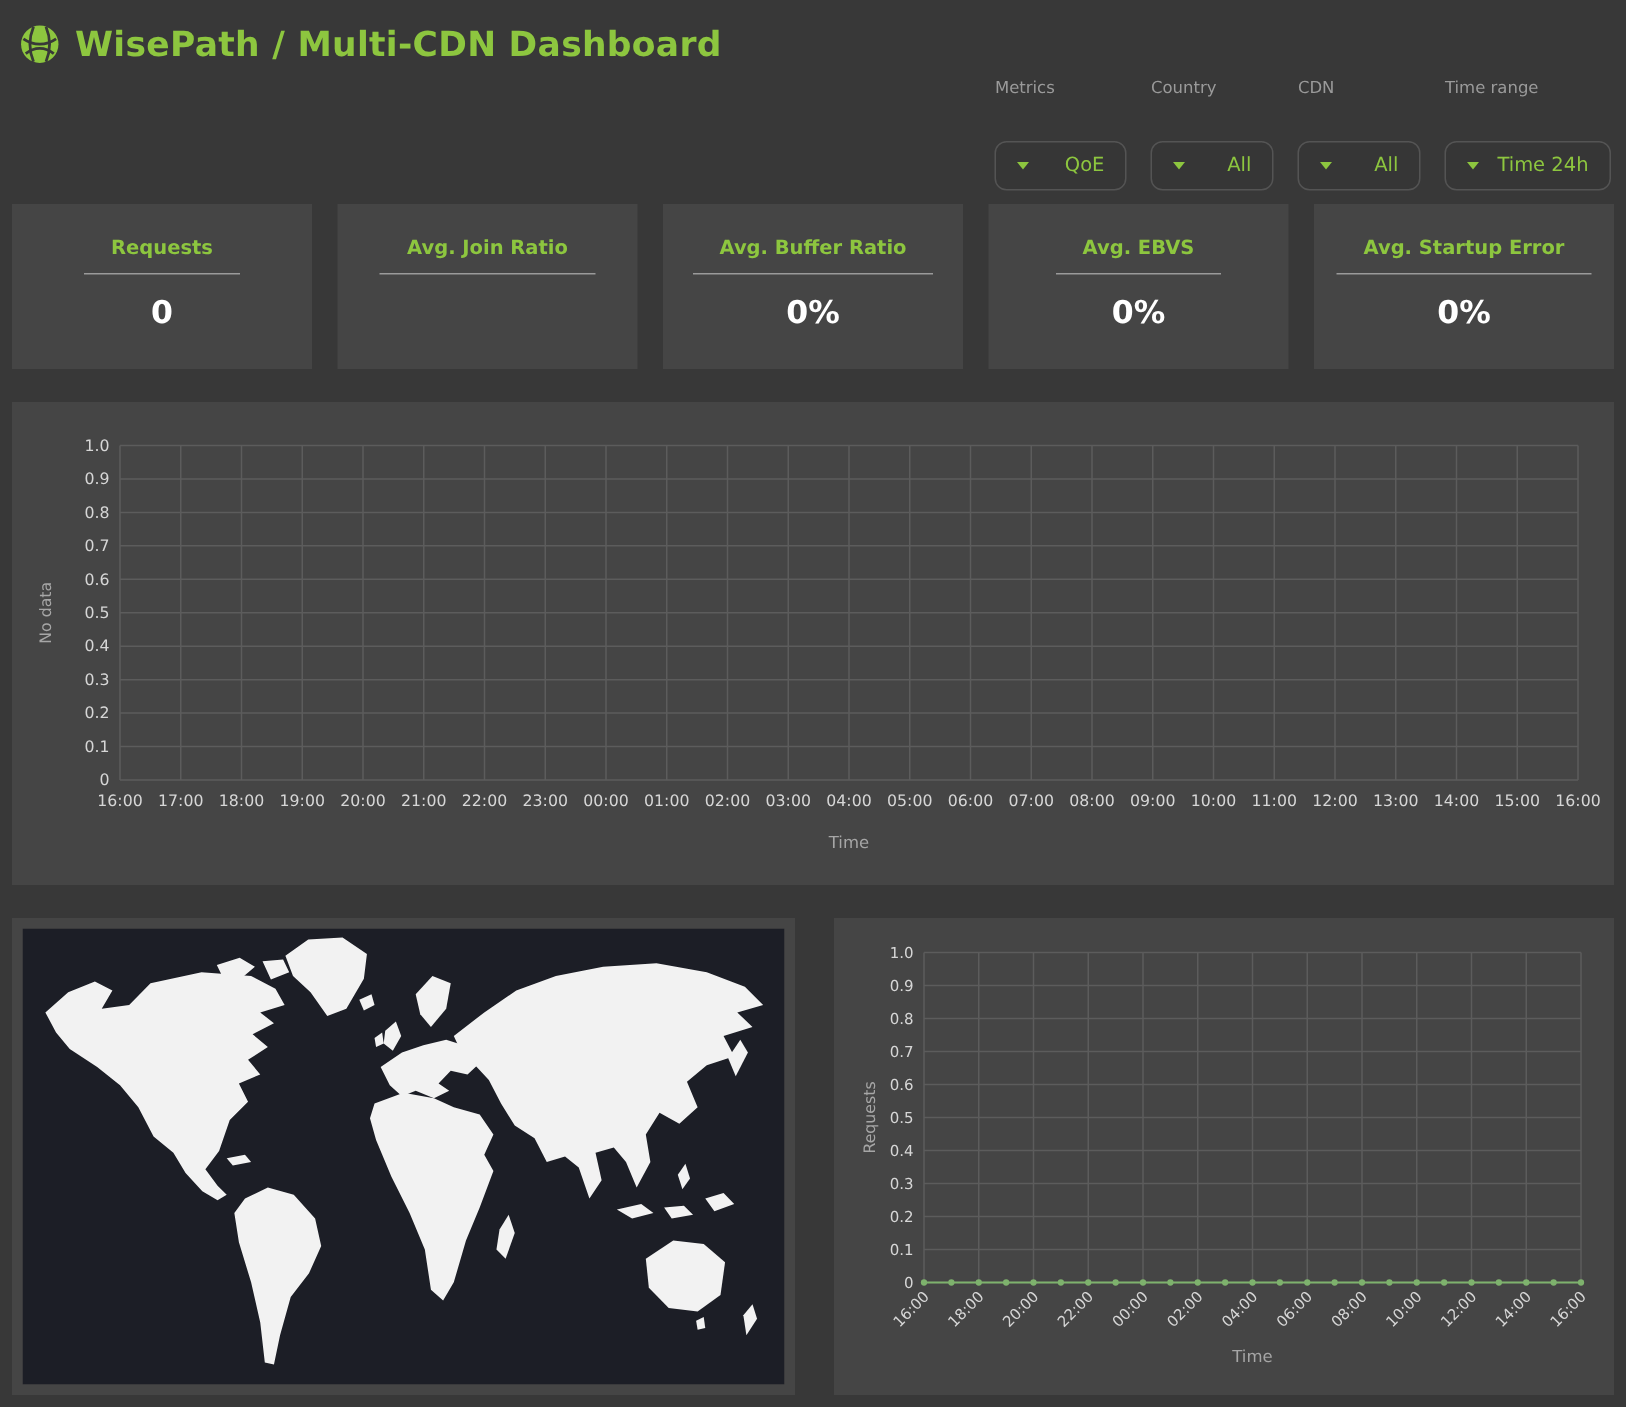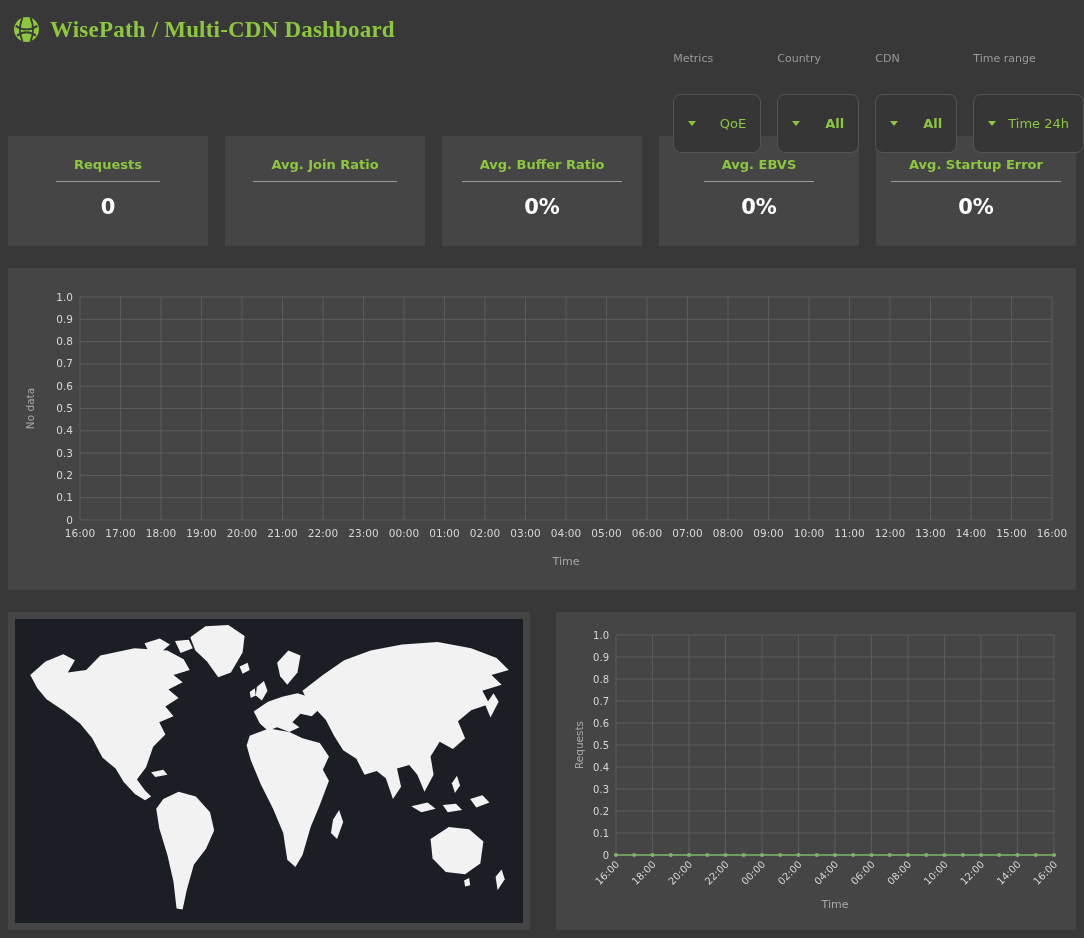--- a/index.html
+++ b/index.html
@@ -3,31 +3,31 @@
 <meta charset="utf-8">
 <style>
   html,body{margin:0;padding:0;}
   body{
     width:1084px;height:938px;
     background:var(--bg,#383838);
     font-family:"DejaVu Sans","Liberation Sans",sans-serif;
     overflow:hidden;
   }
   .header{position:relative;height:114px;}
-  .brand{display:flex;align-items:center;gap:10px;padding:16px 0 0 13px;font-family:Liberation Serif, serif;}
+  .brand{display:flex;align-items:center;gap:10px;padding:16px 0 0 13px;}
   .brand-title{color:var(--accent,#8dc63f);font-size:23px;font-weight:bold;letter-spacing:.2px;}
-  .filters{position:absolute;right:0;top:52px;display:flex;gap:16px;}
+  .filters{position:absolute;right:10px;top:52px;display:flex;gap:16px;}
   .filter-label{font-size:11px;color:var(--muted,#9a9a9a);margin-bottom:6px;}
   .dropdown{
     display:flex;align-items:center;justify-content:space-between;gap:12px;
-    min-width:58px;height:31px;padding:13px 14px;
+    min-width:58px;height:31px;padding:0 14px;
     background:var(--dd-bg,#363636);border:1px solid var(--dd-border,#545454);
     border-radius:8px;cursor:pointer;margin-top:29px;
   }
-  .dropdown.dd-std{min-width:52px;font-weight:bold;}
+  .dropdown.dd-std{min-width:52px;}
   .dd-value{color:var(--accent,#8dc63f);font-size:13px;}
   .chev{width:0;height:0;border-left:4px solid transparent;border-right:4px solid transparent;border-top:5px solid var(--accent,#8dc63f);}
   .kpi-row{display:flex;gap:17px;margin:22px 8px 0 8px;}
   .card{
     flex:1;height:110px;background:var(--panel,#454545);
     text-align:center;padding-top:18px;box-sizing:border-box;
   }
   .kpi-title{
     display:inline-block;color:var(--accent,#8dc63f);font-size:13px;font-weight:bold;
     padding:0 18px 9px 18px;border-bottom:1px solid var(--sep,#9a9a9a);

